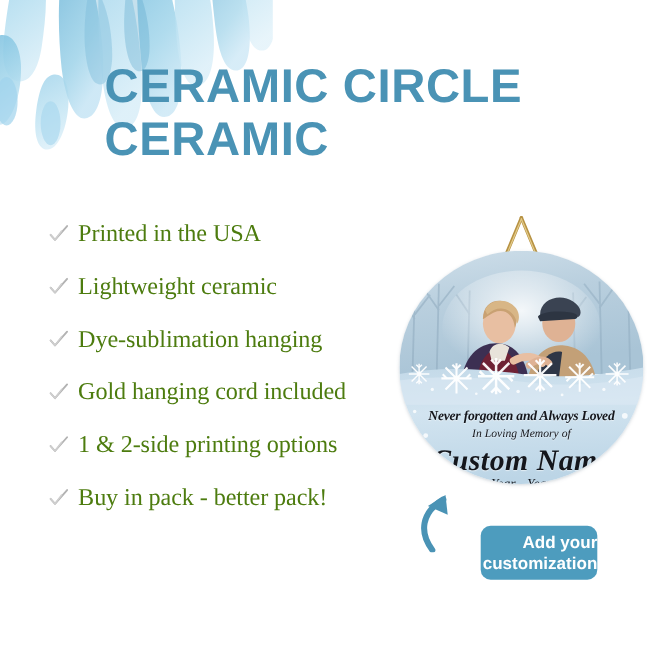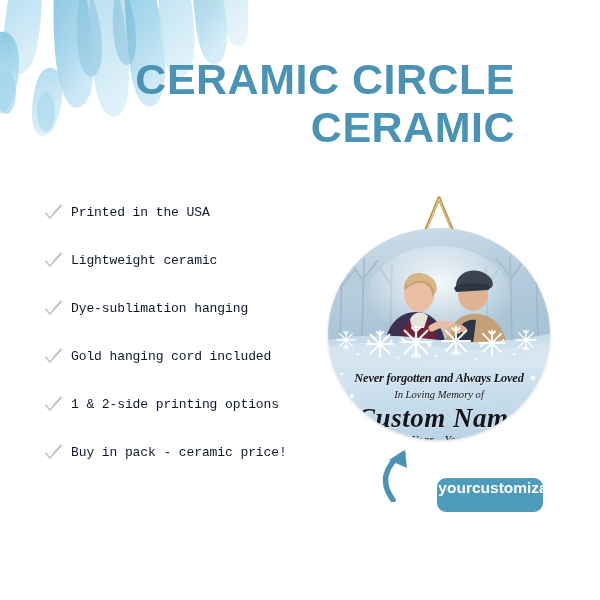--- a/index.html
+++ b/index.html
@@ -30,21 +30,21 @@
     height: 190px;
     pointer-events: none;
   }
 
   
   .title-block {
     position: absolute;
     left: 95px;
     top: 55px;
     width: 420px;
-    text-align: right;
+    text-align: left;
   }
   .title-line {
     font-family: "Liberation Sans", sans-serif;
     font-weight: bold;
     font-size: 43px;
     line-height: 48px;
     letter-spacing: 0.5px;
     color: #4a93b5;
     white-space: nowrap;
   }
@@ -62,31 +62,31 @@
     height: 48px;
   }
   .check-icon {
     width: 20px;
     height: 18px;
     flex: 0 0 20px;
     margin-right: 7px;
     display: block;
   }
   .feature-text {
-    font-family: Liberation Mono, monospace;
-    font-size: 13px;
-    color: #0f172a;
+    font-family: Liberation Serif, serif;
+    font-size: 22px;
+    color: #4d7c0f;
     white-space: nowrap;
     letter-spacing: -0.1px;
   }
 
   
   .ornament-wrap {
     position: absolute;
-    left: 328px;
+    left: 363px;
     top: 196px;
     width: 226px;
     height: 246px;
   }
   .cord {
     position: absolute;
     left: 88px;
     top: 0px;
     width: 46px;
     height: 40px;
@@ -145,26 +145,26 @@
     width: 60px;
     height: 62px;
   }
 
   
   .cta {
     position: absolute;
     left: 437px;
     top: 478px;
     width: 106px;
-    height: 34px;
+    height: 49px;
     background: #4d9cbe;
     border-radius: 9px;
     display: flex;
-    flex-direction: row;
-    align-items: flex-start;
+    flex-direction: column;
+    align-items: flex-end;
     justify-content: center;
     border: none;
     padding: 0;
   }
   .cta-line {
     color: #ffffff;
     font-family: "Liberation Sans", sans-serif;
     font-size: 15.5px;
     font-weight: bold;
     line-height: 19px;
@@ -257,21 +257,21 @@
         <path d="M2 10.5 L6 15 L12 7" fill="none" stroke="#cfcfcf" stroke-width="1.4" stroke-linecap="round" stroke-linejoin="round"></path>
       </svg>
       <span class="feature-text">1 &amp; 2-side printing options</span>
     </div>
 
     <div class="feature-row">
       <svg class="check-icon" viewBox="0 0 20 18">
         <path d="M2 10.5 L6 15 L17 2.5" fill="none" stroke="#b2b2b2" stroke-width="1.7" stroke-linecap="round" stroke-linejoin="round"></path>
         <path d="M2 10.5 L6 15 L12 7" fill="none" stroke="#cfcfcf" stroke-width="1.4" stroke-linecap="round" stroke-linejoin="round"></path>
       </svg>
-      <span class="feature-text">Buy in pack - ceramic price!</span>
+      <span class="feature-text">Buy in pack - better pack!</span>
     </div>
 
   </div>
 
   <div class="ornament-wrap">
 
     <svg class="cord" viewBox="0 0 46 40">
       <path d="M23 2 L8 38" stroke="#b79243" stroke-width="3.1" fill="none" stroke-linecap="round"></path>
       <path d="M23 2 L38 38" stroke="#b79243" stroke-width="3.1" fill="none" stroke-linecap="round"></path>
       <path d="M23 3 L9 37" stroke="#e3cb8a" stroke-width="1.1" fill="none" stroke-linecap="round"></path>

